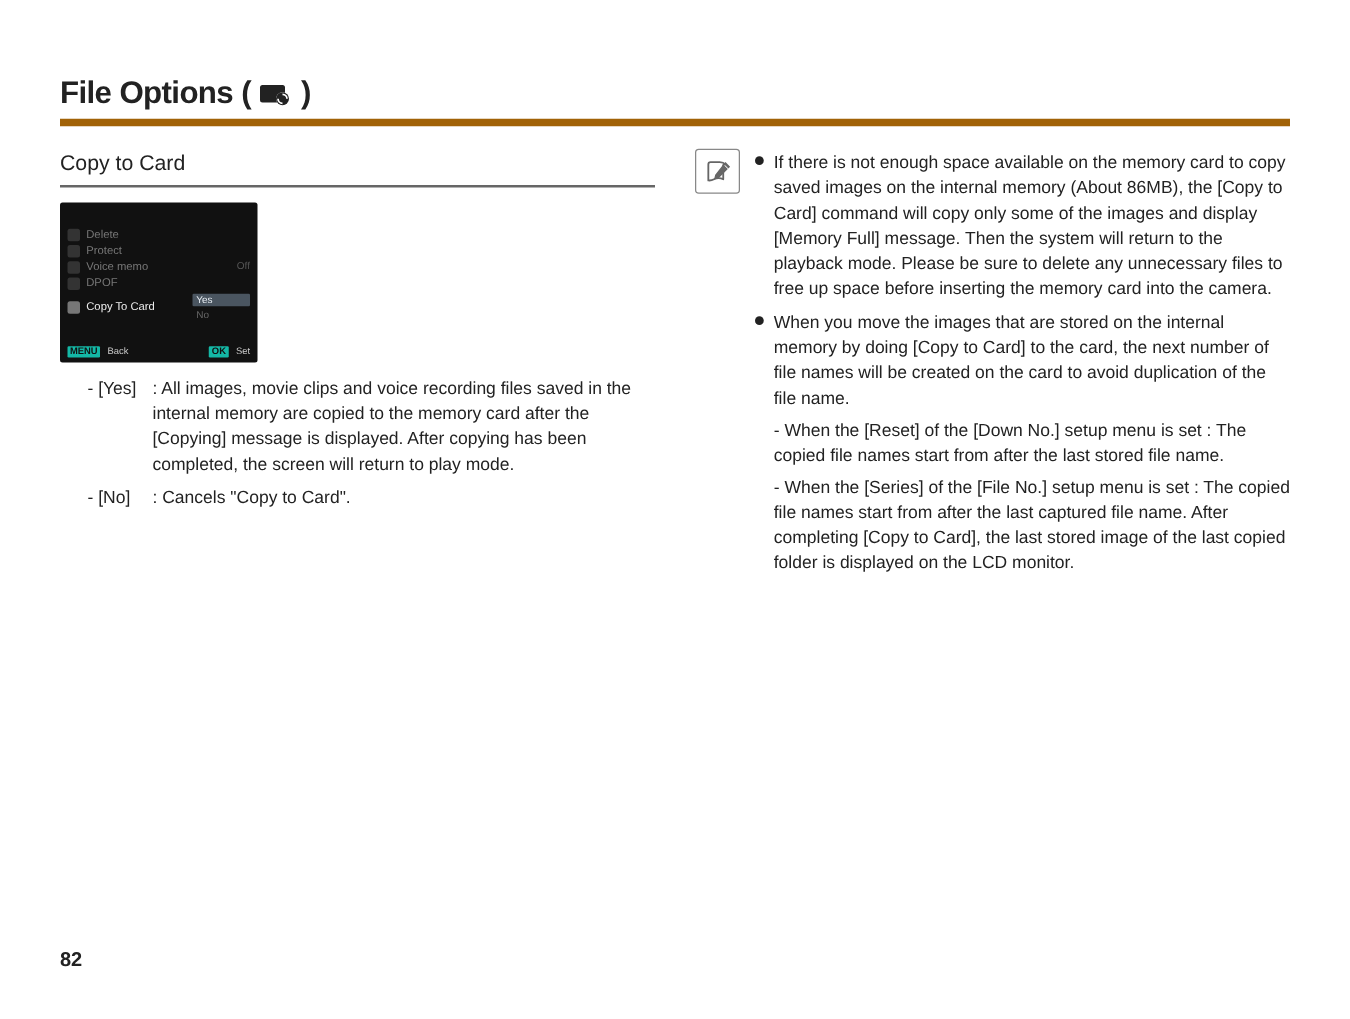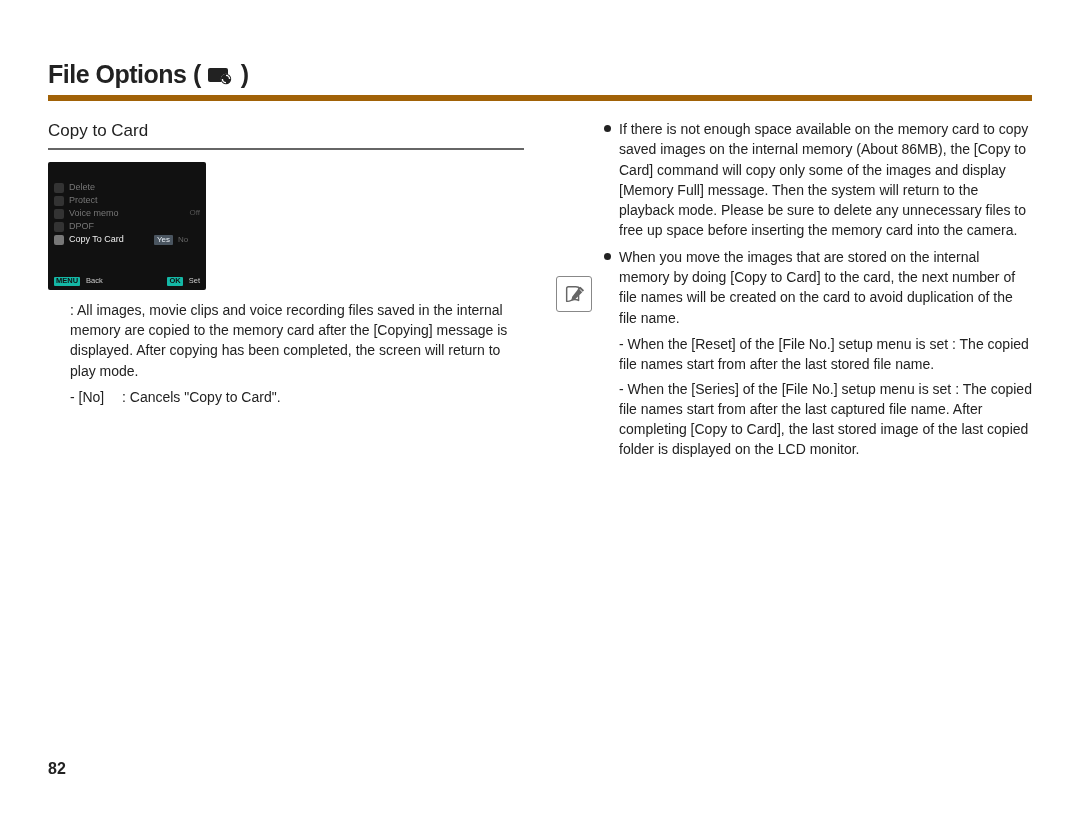--- a/index.html
+++ b/index.html
@@ -14,39 +14,39 @@
   .h1-icon{display:inline-flex;align-items:center;vertical-align:middle}
   .cols{display:flex;gap:32px}
   .col{flex:1;min-width:0;font-size:14px;line-height:1.45}
   .h2{font-size:17px;font-weight:400;border-bottom:2px solid #666;padding-bottom:4px;margin:0 0 12px 0}
   .intro{margin:0 0 14px 0}
   .steps{margin:0;padding:0;list-style:none}
   .steps li{margin:0 0 10px 0}
   .sub{margin-left:22px;margin-top:6px}
   .sub .row{display:flex;margin-bottom:6px}
   .sub .k{min-width:52px}
-  .notebox{display:flex;gap:12px;align-items:center}
+  .notebox{display:flex;gap:12px;align-items:flex-start}
   .noteicon{flex:0 0 auto;width:34px;height:34px;border:1.5px solid #888;border-radius:3px;display:flex;align-items:center;justify-content:center;background:#fff}
   .notes{margin:0;padding:0;list-style:none}
   .notes>li{display:flex;gap:8px;margin-bottom:6px}
   .bullet{flex:0 0 auto;width:7px;height:7px;border-radius:50%;background:#222;margin-top:6px}
   .subnotes{margin:6px 0 0 0;padding:0;list-style:none}
   .subnotes li{margin-bottom:4px}
   .pagenum{position:absolute;left:48px;bottom:37px;font-size:16px;font-weight:700}
   
   .step1row{display:flex;gap:14px;align-items:flex-start}
   .step1text{flex:1}
   .cam{flex:0 0 auto;width:158px;height:128px;background:#111;border-radius:2px;font-size:9px;color:#bbb;padding:21px 6px 4px 6px;box-sizing:border-box;display:flex;flex-direction:column;line-height:1.1}
   .cam .rows{display:flex;flex-direction:column;gap:3px;flex:1}
   .cam .r{display:flex;align-items:center;gap:5px;color:#777}
   .cam .r.sel{color:#eee}
   .cam .ic{width:10px;height:10px;border-radius:2px;background:#333;flex:0 0 auto}
   .cam .r.sel .ic{background:#777}
   .cam .right{margin-left:auto;font-size:8px;color:#555}
-  .cam .yn{margin-left:auto;display:flex;flex-direction:row;gap:2px;width:46px}
+  .cam .yn{margin-left:auto;display:flex;flex-direction:column;gap:2px;width:46px}
   .cam .yn span{font-size:8px;padding:1px 3px;color:#666}
   .cam .yn span.on{background:#4a5560;color:#e8eef4;border-radius:1px}
   .cam .foot{display:flex;align-items:center;gap:6px;font-size:7.5px;color:#ccc;margin-top:4px}
   .cam .foot .badge{background:#14b8a6;color:#111;border-radius:1px;padding:0 2px;font-weight:700}
 </style>
 </head>
 <body>
 
 <div class="page">
 
@@ -113,20 +113,21 @@
                 <span class="badge">OK</span>
                 <span>Set</span>
               </div>
             </div>
 
           </div>
         </li>
         <li>
           <div class="sub">
             <div class="row">
+              <span class="k">- [Yes]</span>
               <span>: All images, movie clips and voice recording files saved in the internal memory are copied to the memory card after the [Copying] message is displayed. After copying has been completed, the screen will return to play mode.</span>
             </div>
             <div class="row">
               <span class="k">- [No]</span>
               <span>: Cancels "Copy to Card".</span>
             </div>
           </div>
         </li>
       </ul>
     </div>
@@ -142,21 +143,21 @@
         <ul class="notes">
           <li>
             <span class="bullet"></span>
             <span>If there is not enough space available on the memory card to copy saved images on the internal memory (About 86MB), the [Copy to Card] command will copy only some of the images and display [Memory Full] message. Then the system will return to the playback mode. Please be sure to delete any unnecessary files to free up space before inserting the memory card into the camera.</span>
           </li>
           <li>
             <span class="bullet"></span>
             <div>
               <span>When you move the images that are stored on the internal memory by doing [Copy to Card] to the card, the next number of file names will be created on the card to avoid duplication of the file name.</span>
               <ul class="subnotes">
-                <li>- When the [Reset] of the [File No.] setup menu is set : The copied file names start from after the last stored file name.</li>
+                <li>- When the [Reset] of the [Down No.] setup menu is set : The copied file names start from after the last stored file name.</li>
                 <li>- When the [Series] of the [File No.] setup menu is set : The copied file names start from after the last captured file name. After completing [Copy to Card], the last stored image of the last copied folder is displayed on the LCD monitor.</li>
               </ul>
             </div>
           </li>
         </ul>
       </div>
     </div>
 
   </div>
 

